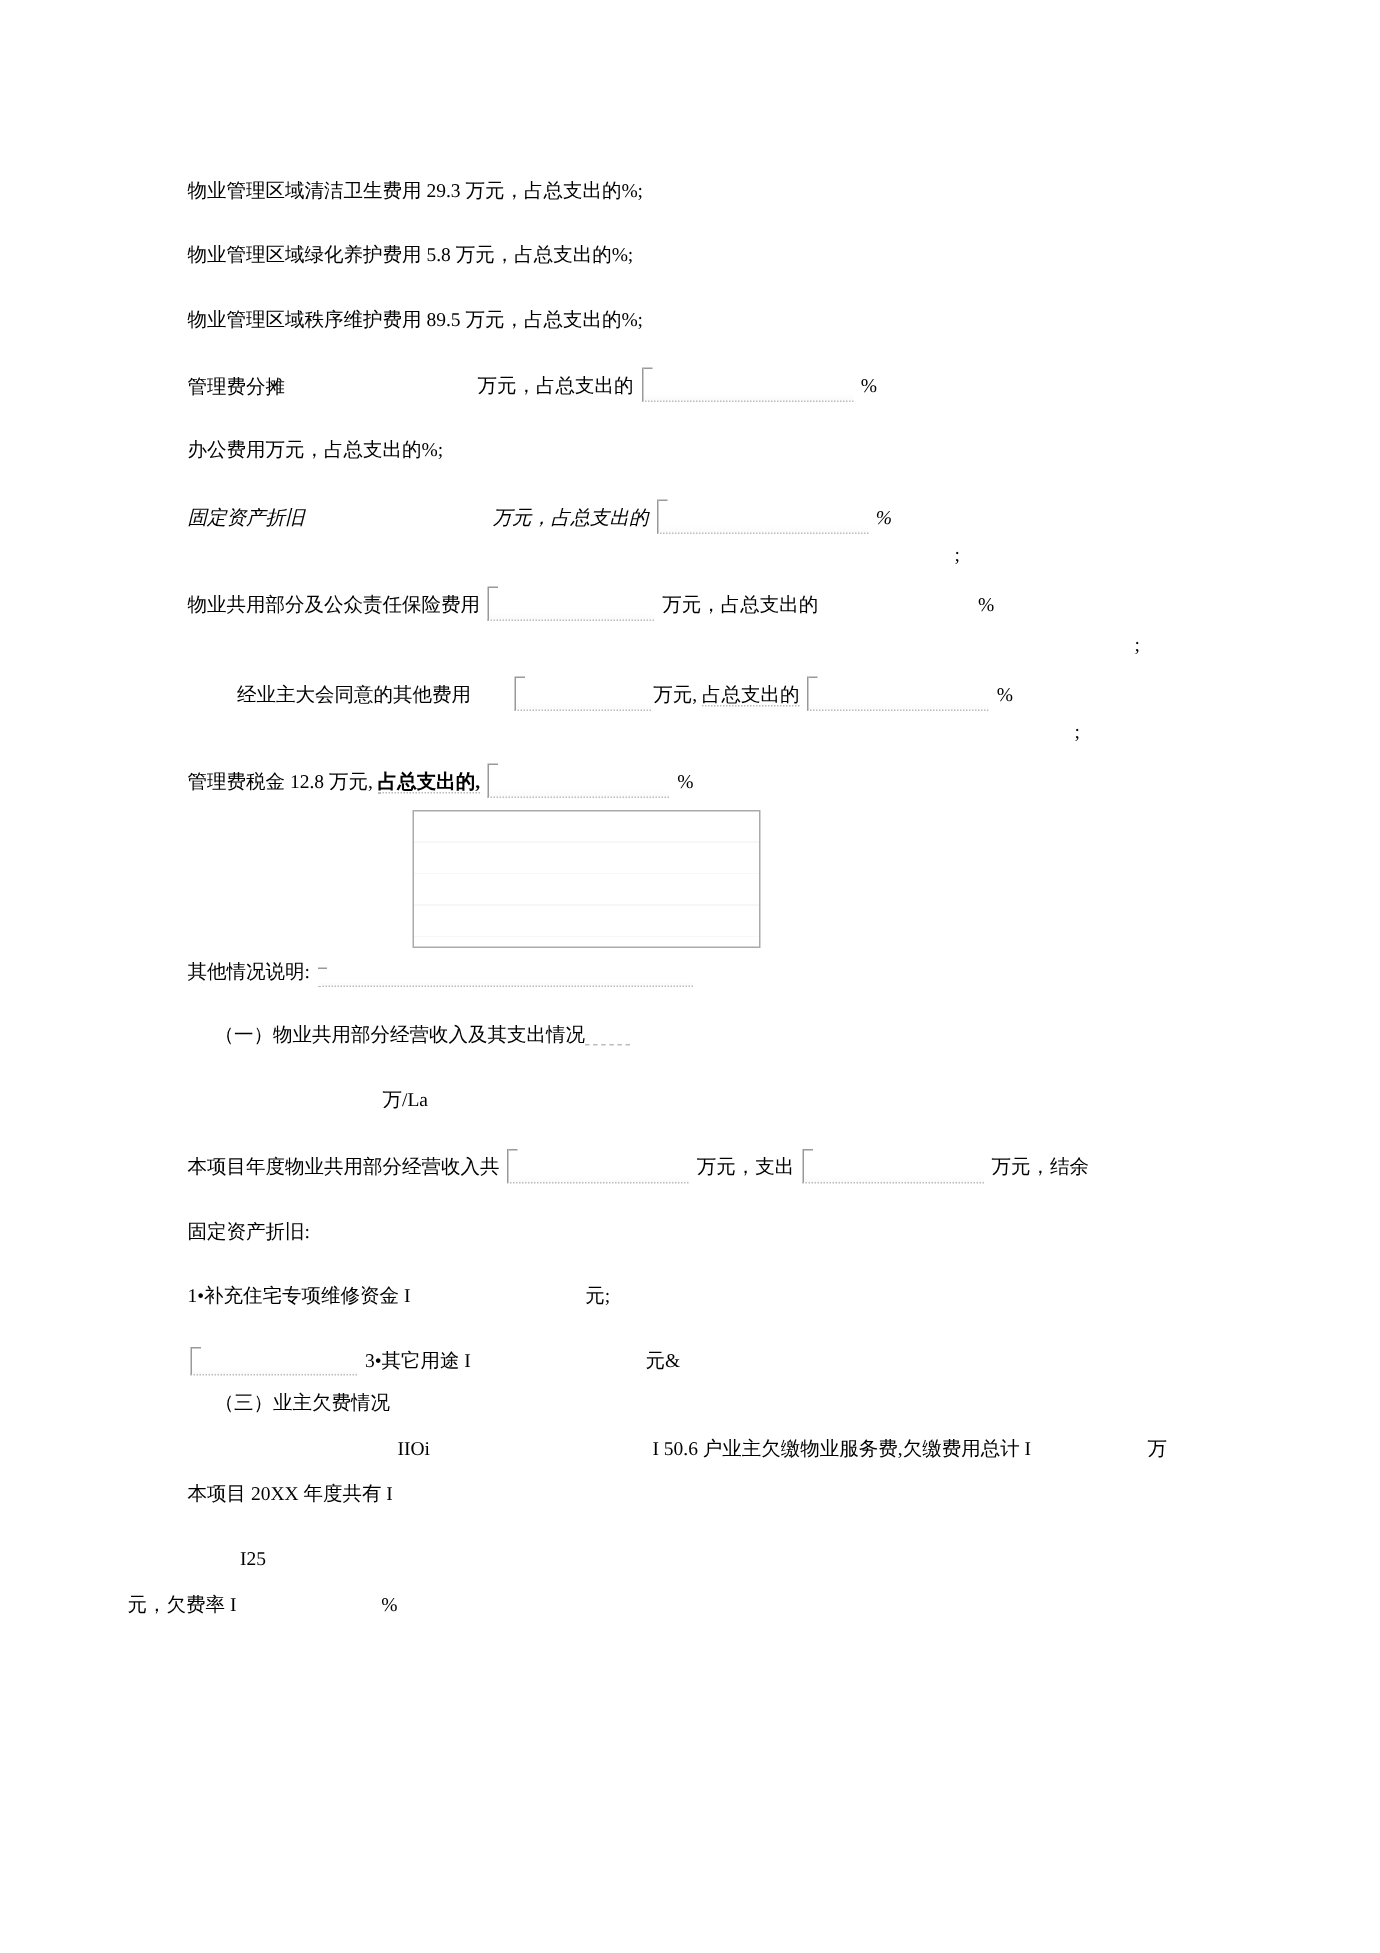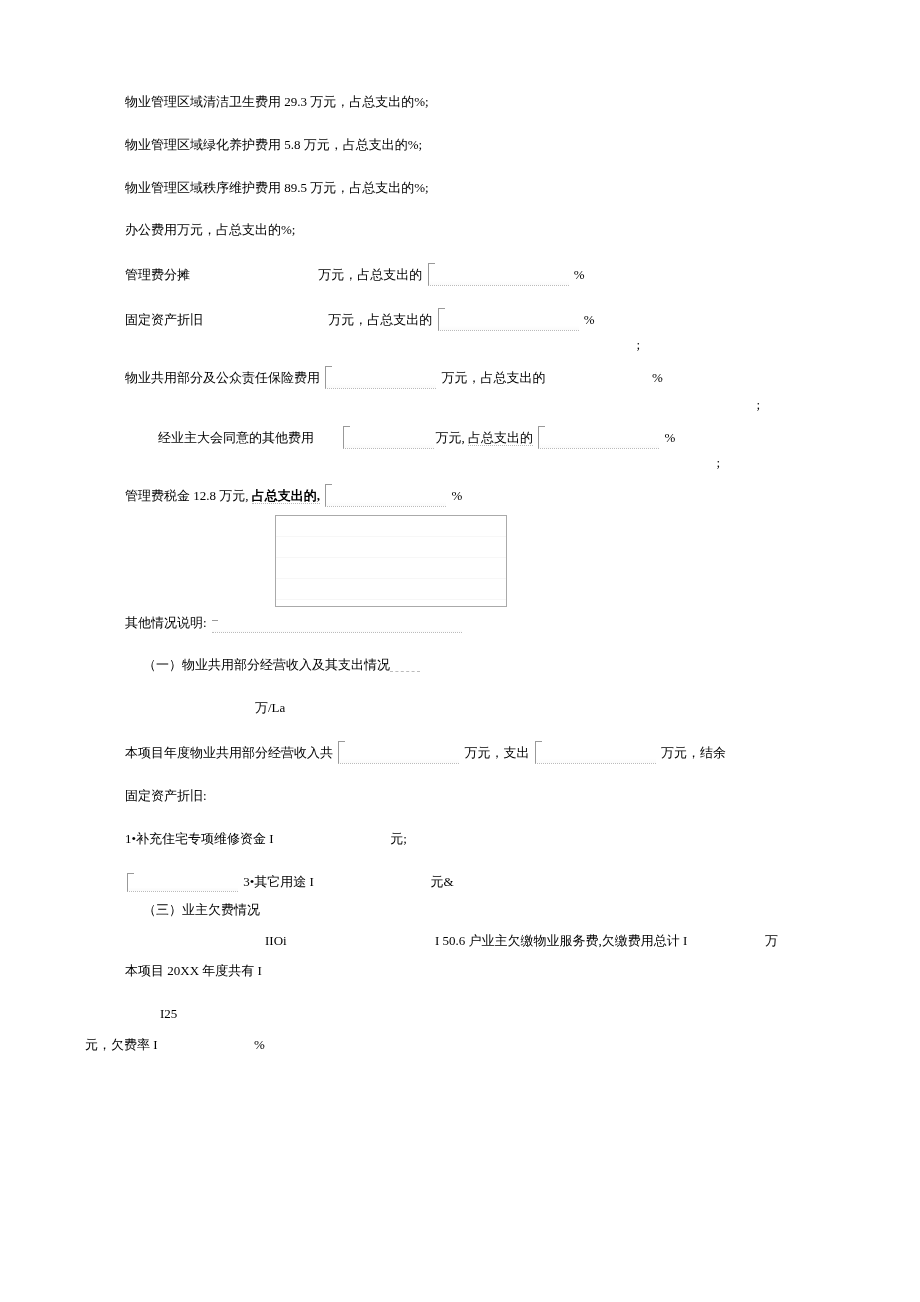--- a/index.html
+++ b/index.html
@@ -5,21 +5,21 @@
   body {
     margin: 0;
     padding: 0;
     background: #fff;
     font-family: "SimSun", "宋体", serif;
     font-size: 13px;
     color: #000;
     width: 920px;
   }
   .page {
-    padding: 92px 120px 60px 125px;
+    padding: 117px 120px 60px 125px;
     line-height: 1.6;
   }
   .line {
     margin-bottom: 22px;
     position: relative;
   }
   .line.tight { margin-bottom: 10px; }
   .blank {
     display: inline-block;
     border-left: 1px solid #999;
@@ -64,31 +64,31 @@
 
   <div class="line">
     <span>物业管理区域绿化养护费用 </span><span>5.8</span><span> 万元，占总支出的%;</span>
   </div>
 
   <div class="line">
     <span>物业管理区域秩序维护费用 </span><span>89.5</span><span> 万元，占总支出的%;</span>
   </div>
 
   <div class="line">
-    <span>办公费用万元，占总支出的%;</span>
-  </div>
-
-  <div class="line">
     <span style="display:inline-block;width:190px;">管理费分摊</span>
     <span>万元，占总支出的</span>
     <span class="blank" style="width:140px;"></span>
     <span>%</span>
   </div>
 
-  <div class="line" style="margin-bottom:4px;">
+  <div class="line">
+    <span>办公费用万元，占总支出的%;</span>
+  </div>
+
+  <div class="line" style="margin-bottom:4px;font-style:italic;">
     <span style="display:inline-block;width:200px;">固定资产折旧</span>
     <span>万元，占总支出的</span>
     <span class="blank" style="width:140px;"></span>
     <span>%</span>
   </div>
   <div class="line tight" style="text-align:right;padding-right:160px;">
     <span>;</span>
   </div>
 
   <div class="line" style="margin-bottom:6px;">

